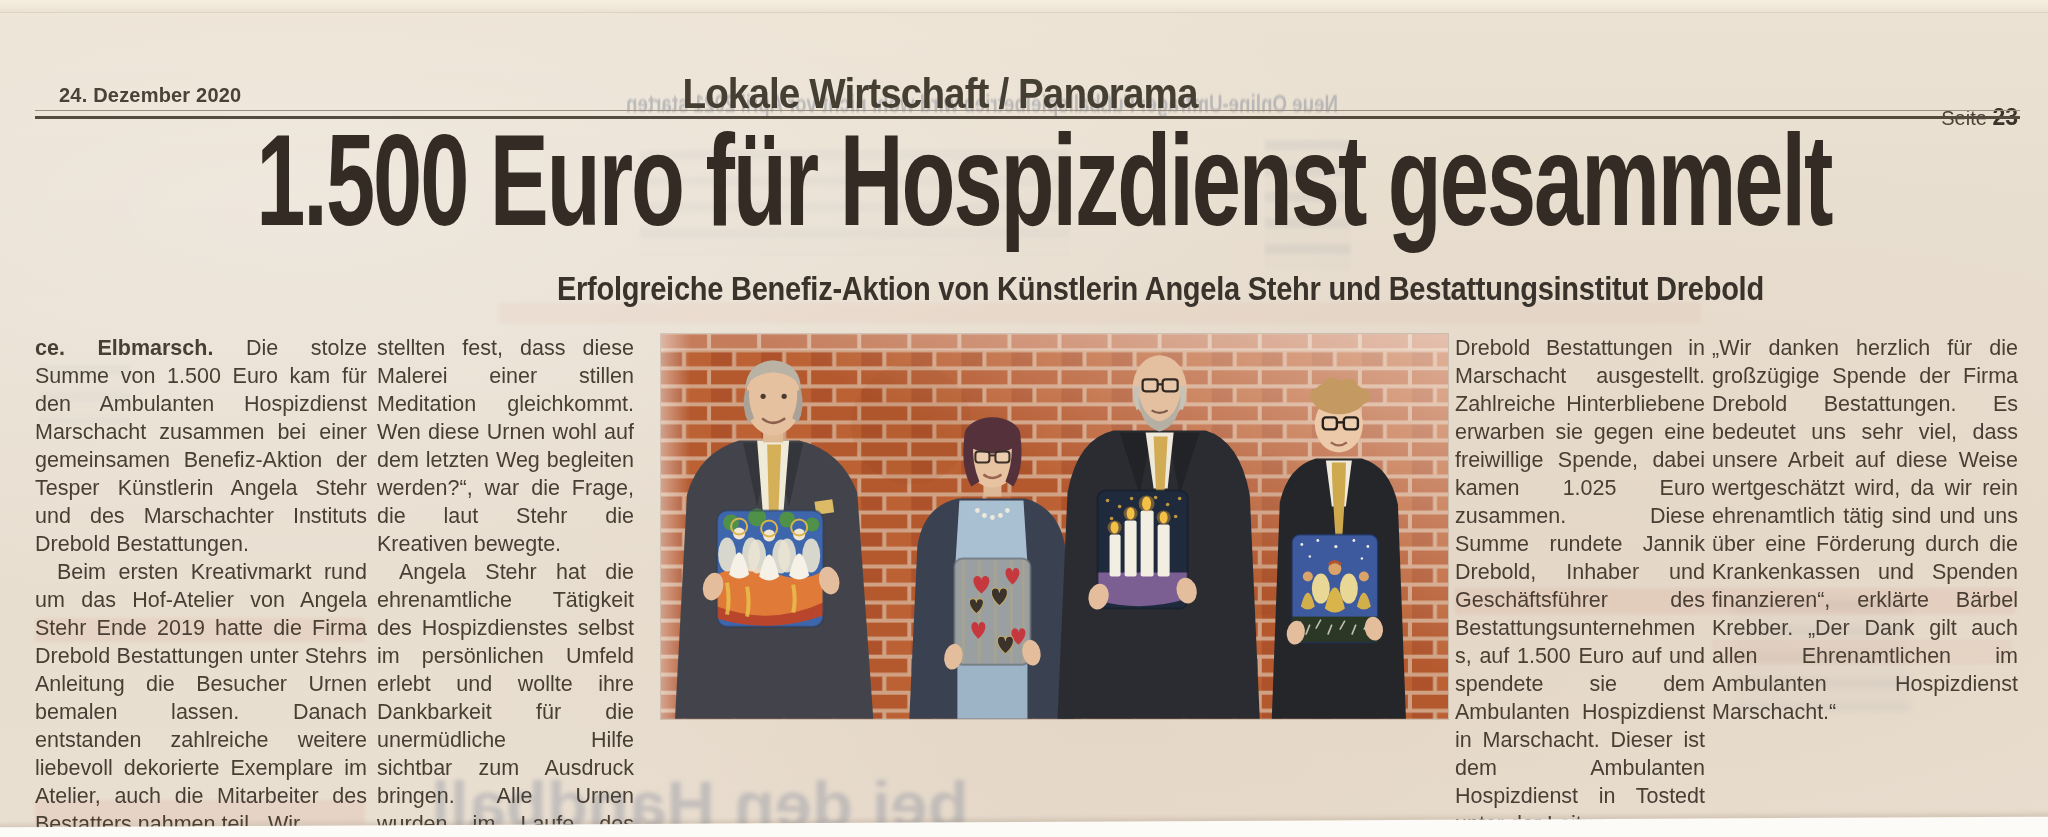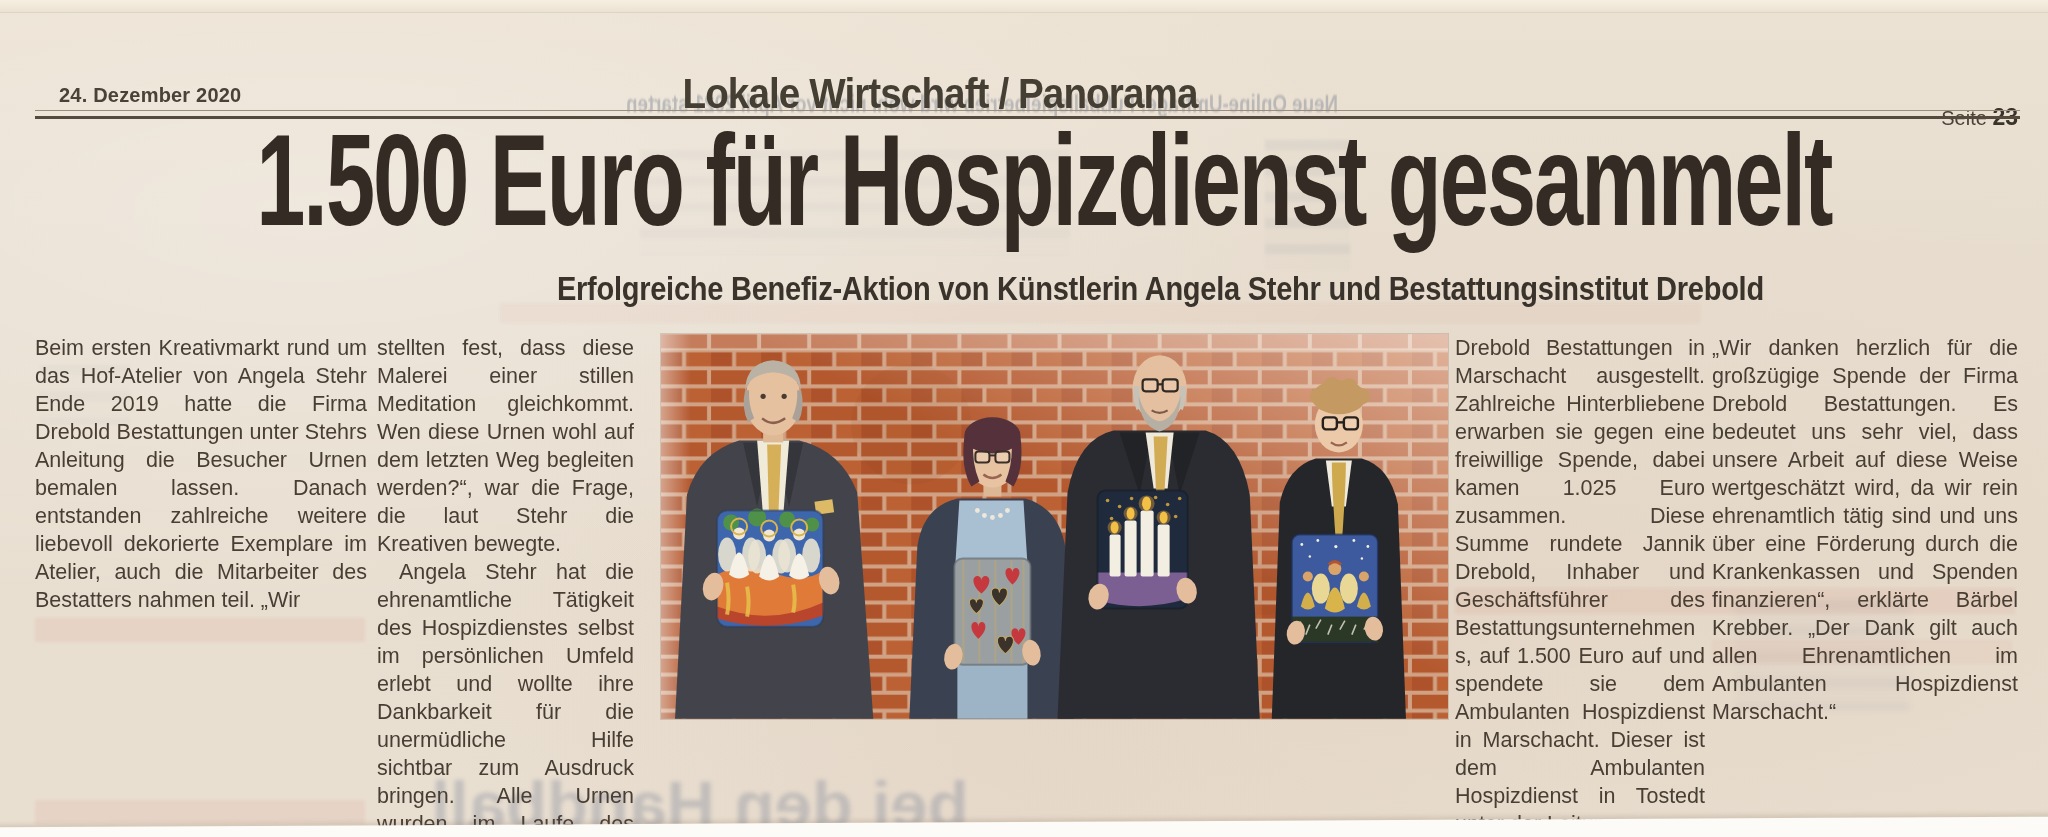--- a/index.html
+++ b/index.html
@@ -87,20 +87,21 @@
   <div class="hdr-page">
     <span>Seite</span>
     <b>23</b>
   </div>
   <div class="hdr-rule"></div>
 
   <div class="headline">1.500 Euro für Hospizdienst gesammelt</div>
   <div class="subhead">Erfolgreiche Benefiz-Aktion von Künstlerin Angela Stehr und Bestattungsinstitut Drebold</div>
 
   <div id="col1" class="col">
+    <p><b class="lead">ce. Elbmarsch.</b> <span>Die stolze Summe von 1.500 Euro kam für den Ambulanten Hospizdienst Marschacht zusammen bei einer gemeinsamen Benefiz-Aktion der Tesper Künstlerin Angela Stehr und des Marschachter Instituts Drebold Bestattungen.</span></p>
     <p>Beim ersten Kreativmarkt rund um das Hof-Atelier von Angela Stehr Ende 2019 hatte die Firma Drebold Bestattungen unter Stehrs Anleitung die Besucher Urnen bemalen lassen. Danach entstanden zahlreiche weitere liebevoll dekorierte Exemplare im Atelier, auch die Mitarbeiter des Bestatters nahmen teil. „Wir</p>
   </div>
   <div id="col2" class="col">
     <p>stellten fest, dass diese Malerei einer stillen Meditation gleichkommt. Wen diese Urnen wohl auf dem letzten Weg begleiten werden?“, war die Frage, die laut Stehr die Kreativen bewegte.</p>
     <p>Angela Stehr hat die ehrenamtliche Tätigkeit des Hospizdienstes selbst im persönlichen Umfeld erlebt und wollte ihre Dankbarkeit für die unermüdliche Hilfe sichtbar zum Ausdruck bringen. Alle Urnen wurden im Laufe des Jahres in den Schaufenstern von</p>
   </div>
   <div id="col4" class="col">
     <p>Drebold Bestattungen in Marschacht ausgestellt. Zahlreiche Hinterbliebene erwarben sie gegen eine freiwillige Spende, dabei kamen 1.025 Euro zusammen. Diese Summe rundete Jannik Drebold, Inhaber und Geschäftsführer des Bestattungsunternehmens, auf 1.500 Euro auf und spendete sie dem Ambulanten Hospizdienst in Marschacht. Dieser ist dem Ambulanten Hospizdienst in Tostedt unter der Leitung</p>
   </div>
   <div id="col5" class="col">

